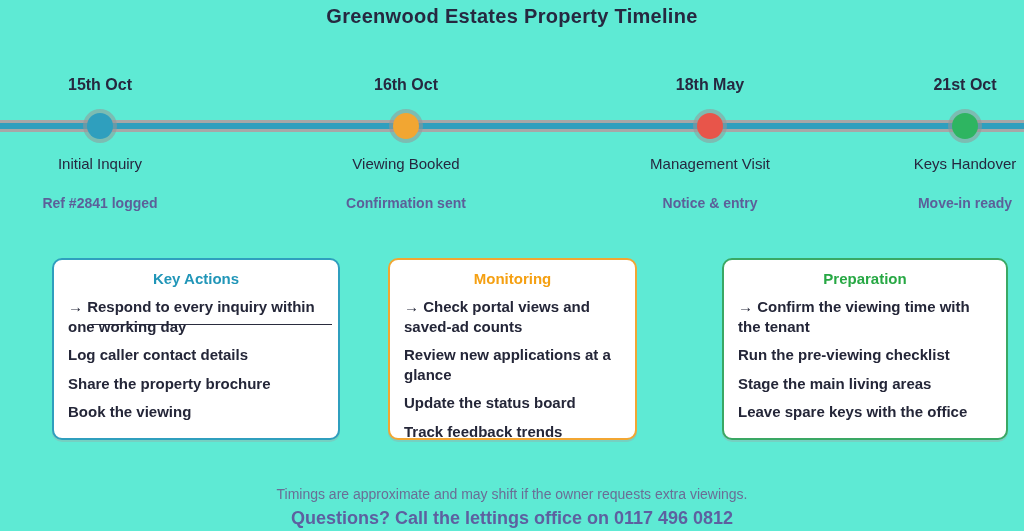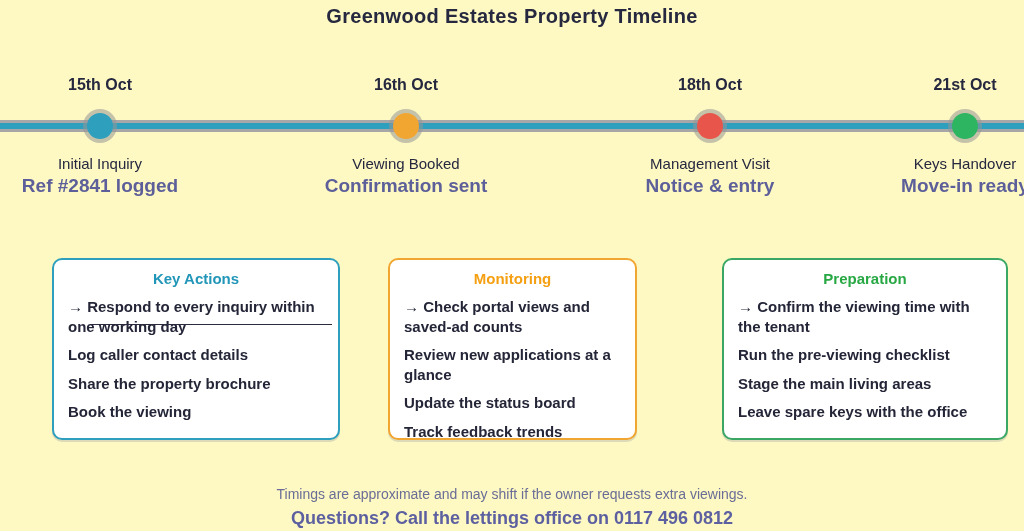--- a/index.html
+++ b/index.html
@@ -1,38 +1,38 @@
 <!DOCTYPE html>
 <html><head>
 <meta charset="utf-8">
 <style>
   * { margin:0; padding:0; box-sizing:border-box; }
   html,body { width:1024px; height:531px; background:#ffffff; overflow:hidden;
               font-family:"Liberation Sans", sans-serif; }
-  #page { position:relative; width:1024px; height:531px; background:#fef9c3; }
+  #page { position:relative; width:1024px; height:531px; background:#5eead4; }
 
   
   .title { position:absolute; top:5px; left:0; width:100%; text-align:center;
            font-size:20px; font-weight:bold; color:#262840; letter-spacing:.3px; }
 
   
   .tl-line { position:absolute; top:120px; left:0; width:1024px; height:12px;
              background:linear-gradient(to bottom,
                #a7a7a7 0 25%, #2f9fbe 25% 75%, #a7a7a7 75% 100%); }
 
   
   .stage { position:absolute; top:76px; width:220px; display:flex;
            flex-direction:column; align-items:center; text-align:center; }
   .stage .date { font-size:16px; font-weight:bold; color:#262840; height:20px; }
   .stage .dot  { width:26px; height:26px; border-radius:50%; margin-top:17px;
                  box-shadow:0 0 0 4px rgba(150,150,150,.55); }
   .dot.c0 { background:#2f9fbe; } .dot.c1 { background:#f2a632; }
   .dot.c2 { background:#e8554a; } .dot.c3 { background:#2eb561; }
   .stage .label { margin-top:16px; font-size:15px; font-weight:normal; color:#262840; }
-  .stage .sub   { margin-top:3px; font-size:19px; font-weight:bold; color:#5c5f99; }
+  .stage .sub   { margin-top:23px; font-size:14px; font-weight:bold; color:#5c5f99; }
 
   
   .box { position:absolute; top:258px; height:182px; border-radius:10px;
          background:#fff; border:2px solid; padding:10px 14px 8px 14px;
          box-shadow:0 2px 0 rgba(160,160,160,.35); }
   .box.b0 { left:52px;  width:288px; border-color:#2f9fbe; }
   .box.b1 { left:388px; width:249px; border-color:#f2a632; }
   .box.b2 { left:722px; width:286px; border-color:#3aa864; }
   .box .box-title { text-align:center; font-size:15px; font-weight:bold; margin-bottom:10px; }
   .b0 .box-title { color:#2196b8; } .b1 .box-title { color:#f5a012; } .b2 .box-title { color:#27a844; }
@@ -63,21 +63,21 @@
   </div>
 
   <div class="stage" style="left:296px">
     <div class="date">16th Oct</div>
     <div class="dot c1"></div>
     <div class="label">Viewing Booked</div>
     <div class="sub">Confirmation sent</div>
   </div>
 
   <div class="stage" style="left:600px">
-    <div class="date">18th Oct</div>
+    <div class="date">18th May</div>
     <div class="dot c2"></div>
     <div class="label">Management Visit</div>
     <div class="sub">Notice &amp; entry</div>
   </div>
 
   <div class="stage" style="left:855px">
     <div class="date">21st Oct</div>
     <div class="dot c3"></div>
     <div class="label">Keys Handover</div>
     <div class="sub">Move-in ready</div>

